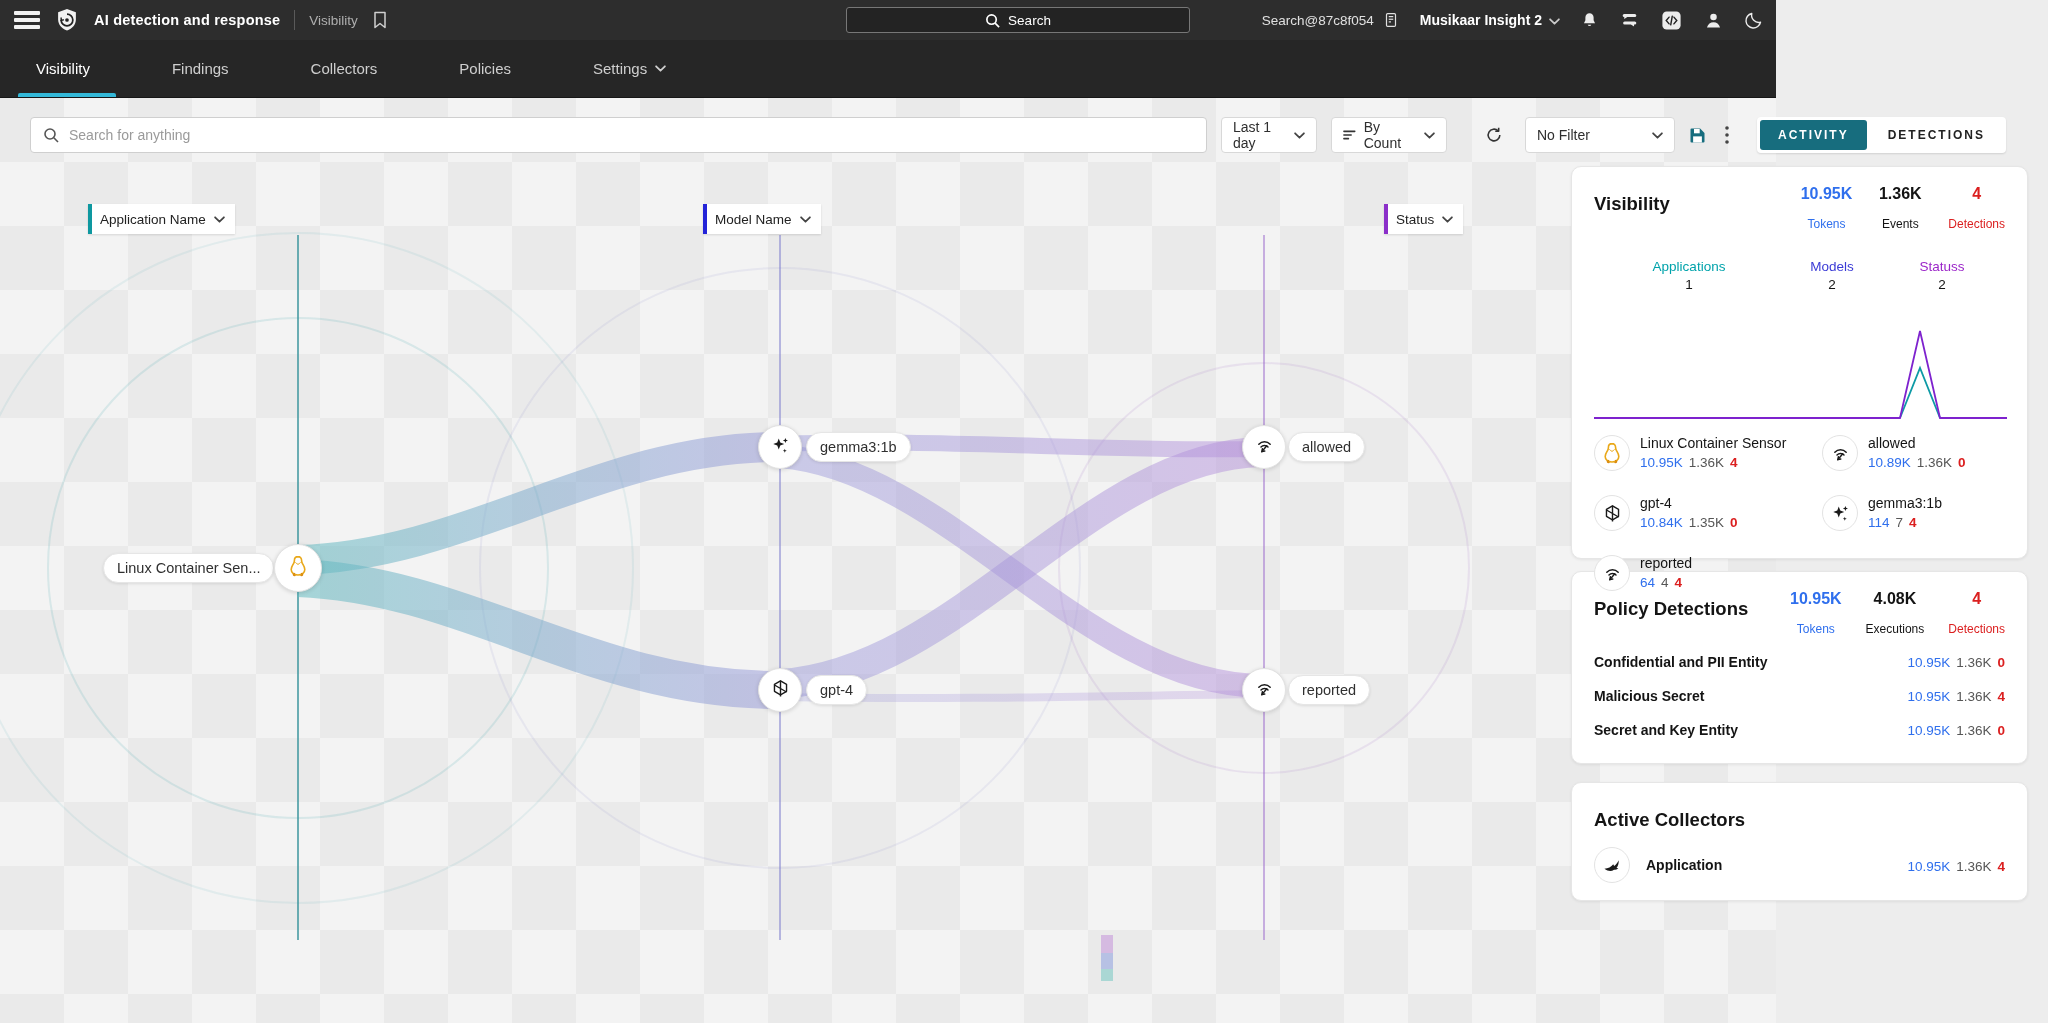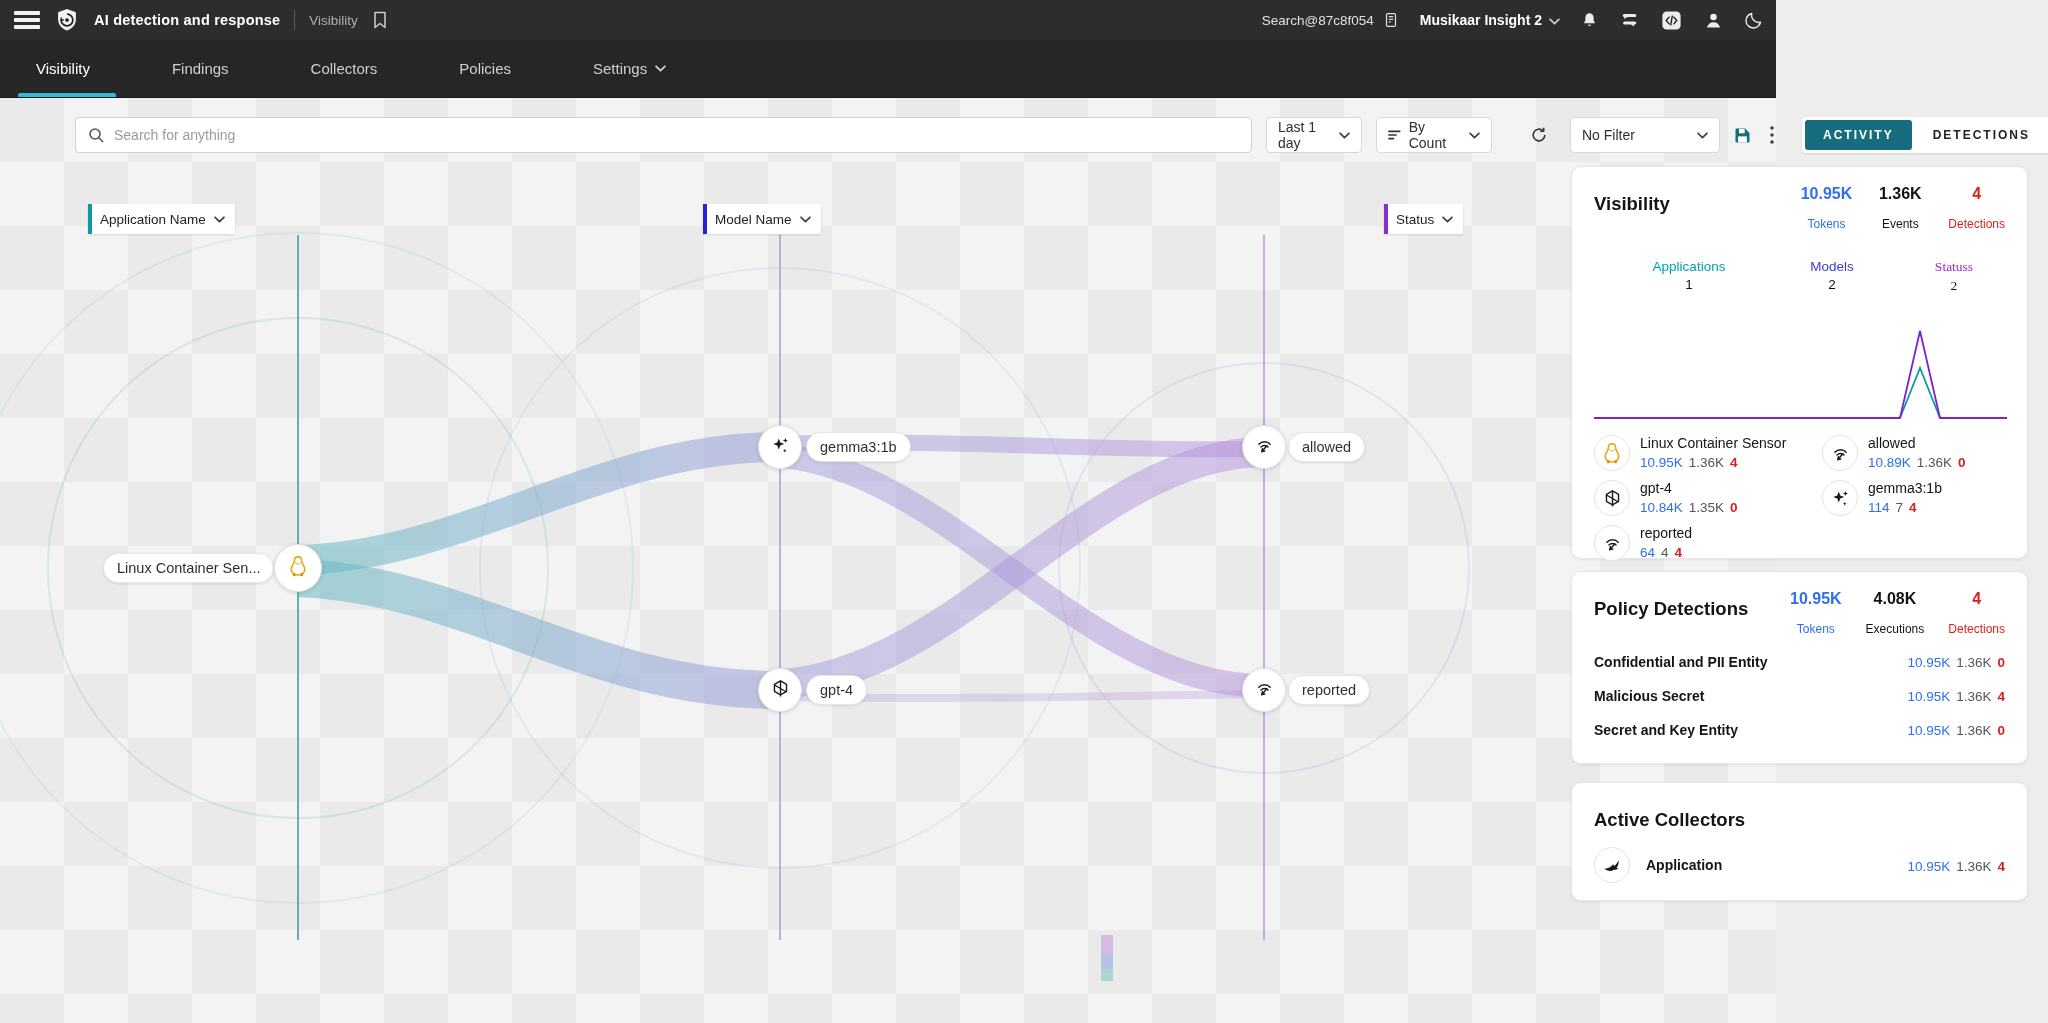--- a/index.html
+++ b/index.html
@@ -26,21 +26,21 @@
 
   
   .tabbar { position:absolute; top:40px; left:0; right:0; height:58px; background:#262626; display:flex; align-items:stretch; padding-left:36px; gap:74px; z-index:30; border-bottom:1px solid #161616; }
   .tab { position:relative; display:flex; align-items:center; gap:8px; color:#cfcfcf; font-size:15px; cursor:pointer; }
   .tab.active { color:#fff; font-weight:500; }
   .tab.active::after { content:""; position:absolute; left:-18px; right:-18px; bottom:0; height:4px; background:#33b8d8; border-radius:2px 2px 0 0; }
   .tab .tab-chev { display:flex; align-items:center; color:#cfcfcf; }
 
   
   .toolbar { position:absolute; top:117px; left:30px; height:36px; display:flex; align-items:center; z-index:20; }
-  .find-input { width:1177px; height:36px; background:#fff; border:1px solid #cfcfcf; border-radius:4px; display:flex; align-items:center; gap:10px; padding:8px 12px; color:#6d6d6d;margin-left:45px; }
+  .find-input { width:1177px; height:36px; background:#fff; border:1px solid #cfcfcf; border-radius:4px; display:flex; align-items:center; gap:10px; padding:8px 12px; color:#6d6d6d; }
   .find-input input { border:0; outline:0; flex:1; font-size:14px; font-family:inherit; color:#333; background:transparent; }
   .find-input input::placeholder { color:#9a9a9a; }
   .chip { height:36px; background:#fff; border:1px solid #d8d8d8; border-radius:4px; display:flex; align-items:center; gap:8px; padding:0 11px; font-size:14px; color:#2f2f2f; cursor:pointer; }
   .chip .chev { margin-left:auto; color:#444; display:flex; }
   .chip-time { width:96px; margin-left:14px; }
   .chip-sort { width:116px; margin-left:14px; }
   .btn-refresh { width:34px; height:34px; margin-left:30px; display:flex; align-items:center; justify-content:center; cursor:pointer; }
   .chip-filter { width:150px; margin-left:14px; }
   .btn-save { width:28px; height:30px; margin-left:8px; display:flex; align-items:center; justify-content:center; cursor:pointer; }
   .btn-kebab { width:20px; height:30px; margin-left:6px; display:flex; align-items:center; justify-content:center; cursor:pointer; }
@@ -68,23 +68,23 @@
   .stat { text-align:center; min-width:48px; }
   .stat .v { font-size:16px; font-weight:700; color:#141414; }
   .stat .l { font-size:12px; color:#141414; margin-top:14px; }
   .stat.tokens .v, .stat.tokens .l { color:#2f6fed; }
   .stat.detections .v, .stat.detections .l { color:#db1f1f; }
   .vis-cols { position:relative; height:62px; margin-top:28px; }
   .vis-col { position:absolute; transform:translateX(-50%); text-align:center; font-size:13.5px; font-weight:500; }
   .vis-col .cnt { color:#141414; margin-top:3px; font-weight:400; }
   .vis-col.applications { left:95px; color:#00a3ab; }
   .vis-col.models { left:238px; color:#3b3bd6; }
-  .vis-col.status { left:360px; color:#9c27c9;font-family:Liberation Serif, serif; }
+  .vis-col.status { left:348px; color:#9c27c9; }
   .sparkline { display:block; margin-top:2px; }
-  .legend { display:grid; grid-template-columns:228px 1fr; row-gap:9px; margin-top:12px; }
+  .legend { display:grid; grid-template-columns:228px 1fr; row-gap:24px; margin-top:12px; }
   .leg-item { display:flex; gap:10px; align-items:flex-start; cursor:pointer; }
   .leg-ic { flex:0 0 36px; width:36px; height:36px; border-radius:50%; border:1px solid #e3e3e3; display:flex; align-items:center; justify-content:center; background:#fff; }
   .leg-name { font-size:14px; color:#141414; line-height:1.25; }
   .nums { display:flex; gap:6px; font-size:13.5px; font-weight:500; margin-top:2px; }
   .n-t { color:#2f6fed; } .n-e { color:#565656; } .n-d { color:#db1f1f; font-weight:700; }
   .prow { display:flex; justify-content:space-between; align-items:center; margin-top:17px; cursor:pointer; }
   .prow .pname { font-size:14px; font-weight:600; color:#141414; }
   .crow { display:flex; align-items:center; gap:16px; margin-top:16px; cursor:pointer; }
   .crow .pname { font-size:14px; font-weight:600; color:#141414; flex:1; }
 
@@ -112,20 +112,27 @@
       </span>
       <span class="product-title">AI detection and response</span>
       <span class="tb-divider"></span>
       <span class="breadcrumb">Visibility</span>
       <span class="tb-icon">
         <svg width="16" height="18" viewBox="0 0 16 18">
             <path d="M3 1.5h10v15l-5-4-5 4z" fill="none" stroke="#cfcfcf" stroke-width="1.5" stroke-linejoin="round"></path>
           </svg>
       </span>
     </div>
+    <div class="top-search">
+      <svg width="15" height="15" viewBox="0 0 16 16">
+          <circle cx="7" cy="7" r="5" fill="none" stroke="#fff" stroke-width="1.8"></circle>
+          <path d="M10.8 10.8L15 15" stroke="#fff" stroke-width="1.8"></path>
+        </svg>
+      <span>Search</span>
+    </div>
     <div class="tb-right">
       <div class="scope-group">
         <span>Search@87c8f054</span>
         <span class="tb-icon">
           <svg width="18" height="20" viewBox="0 0 24 24" fill="none" stroke="#e0e0e0" stroke-width="1.6">
               <rect x="6" y="3.5" width="12" height="17" rx="1.5"></rect>
               <line x1="9" y1="7.5" x2="15" y2="7.5"></line>
               <line x1="9" y1="11" x2="15" y2="11"></line>
               <line x1="9" y1="14.5" x2="12" y2="14.5"></line>
             </svg>

